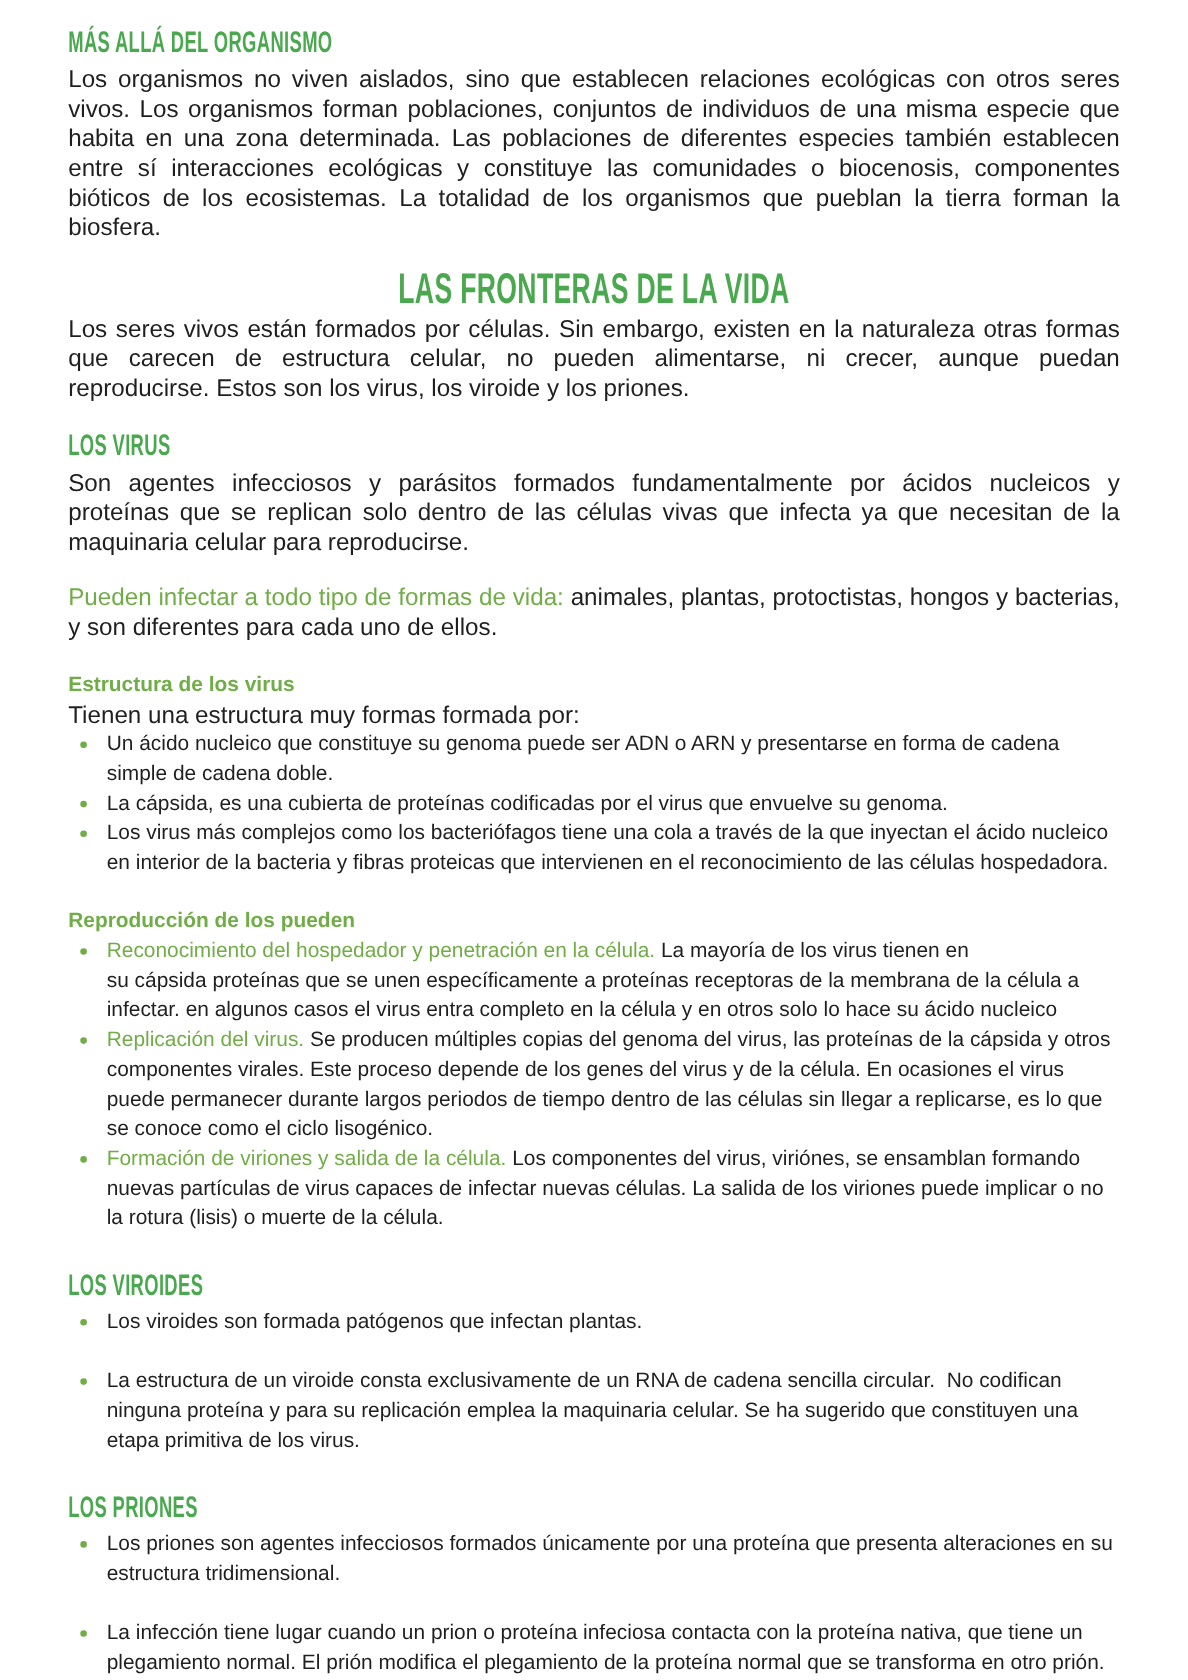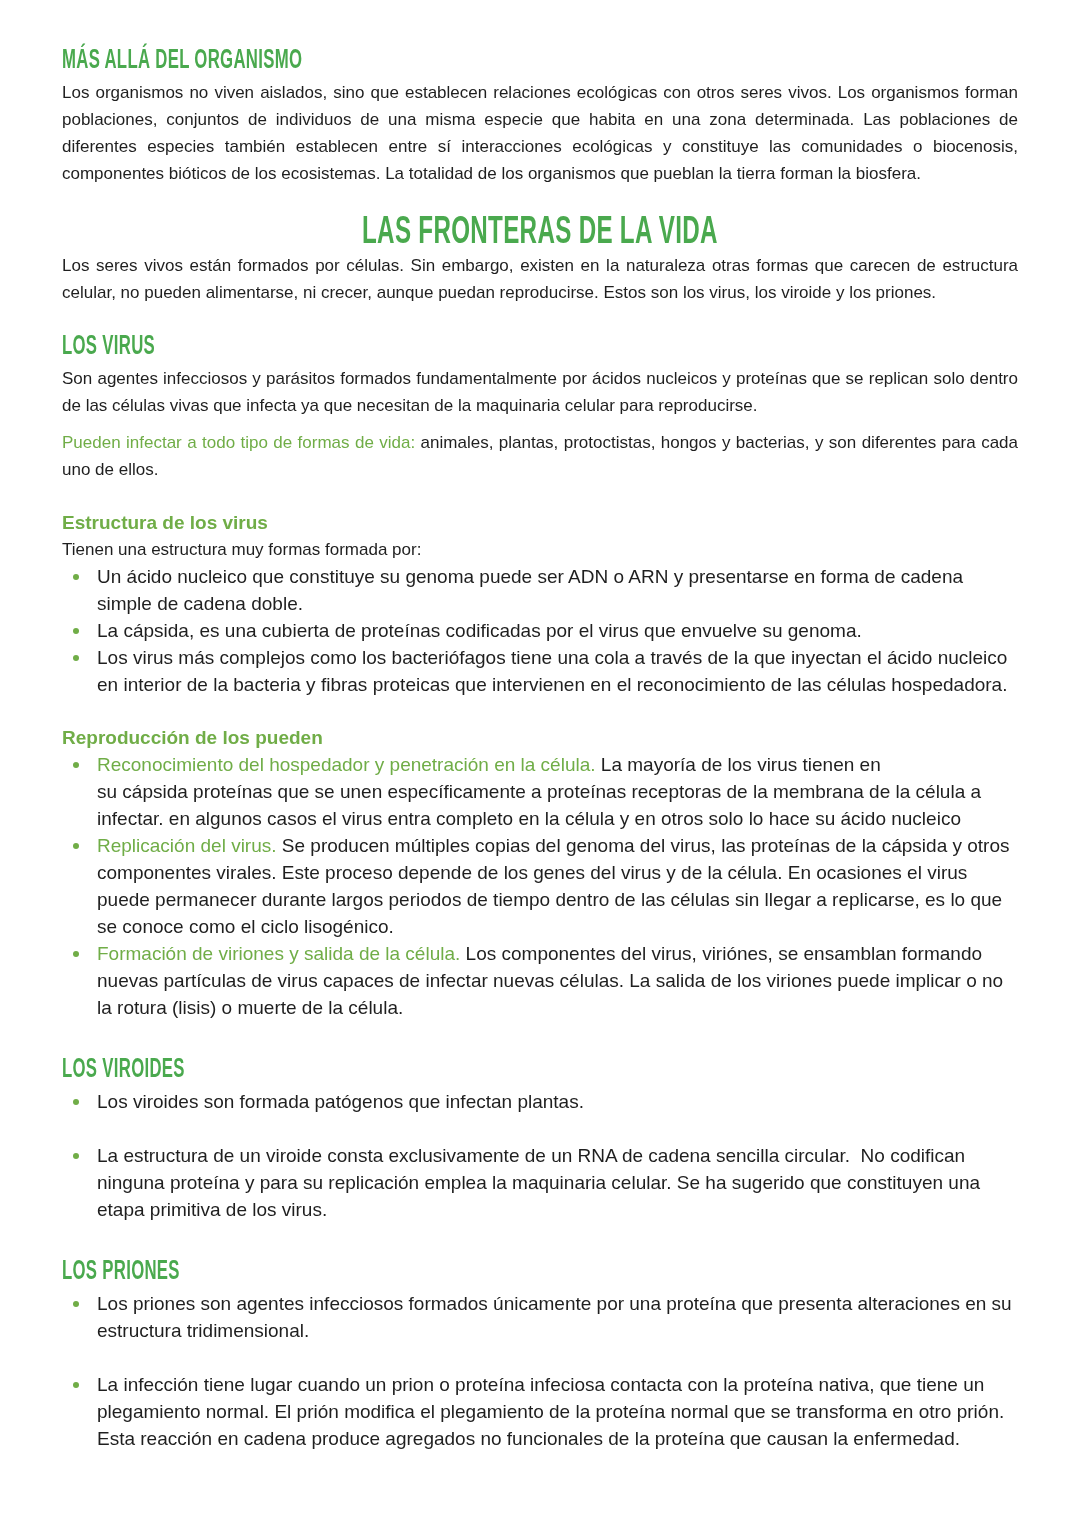--- a/index.html
+++ b/index.html
@@ -3,35 +3,35 @@
 <meta charset="utf-8">
 <title>Document</title>
 <style>
   html,body{margin:0;padding:0;background:#ffffff;}
   body{
     width:1080px;height:1527px;overflow:hidden;
     font-family:"Liberation Sans",sans-serif;
     color:#1f1f1f;
     -webkit-font-smoothing:antialiased;
   }
-  .page{box-sizing:border-box;width:1080px;height:1527px;padding:44px 62px 0 62px;background:#fff;}
+  .page{box-sizing:border-box;width:1080px;height:1527px;padding:23px 62px 0 62px;background:#fff;}
 
   
   .hmajor{margin:24px 0 5px 0;font-size:27px;line-height:30px;font-weight:700;color:var(--green1);}
   .hmajor:first-child{margin-top:0;}
   .hmajor .condensed{display:inline-block;transform:scaleX(0.62);transform-origin:0 60%;white-space:nowrap;letter-spacing:.5px;}
   .hmajor.center{text-align:center;font-size:39px;line-height:34px;margin-top:26px;}
   .hmajor.center .condensed{transform-origin:50% 60%;}
 
   
   .subheading{margin:26px 0 0 0;font-size:19px;line-height:27px;font-weight:700;color:var(--green2);}
 
-  .para{margin:0;font-size:17px;line-height:27px;}
+  .para{margin:0;font-size:22px;line-height:27px;}
   .justify{text-align:justify;}
-  .gap-before{margin-top:10px;}
+  .gap-before{margin-top:23px;}
   .gap-before-lg{margin-top:32px;}
 
   .list{margin:0;}
   .bullet-row{display:flex;align-items:flex-start;}
   .list.spaced .bullet-row + .bullet-row{margin-top:27px;}
   .dot{flex:none;width:6px;height:6px;border-radius:50%;background:var(--green2);margin:11px 0 0 11px;}
   .bullet-text{flex:1;margin-left:18px;font-size:19px;line-height:27px;}
 
   .bold{font-weight:400;}
   .green{color:var(--green2);}

